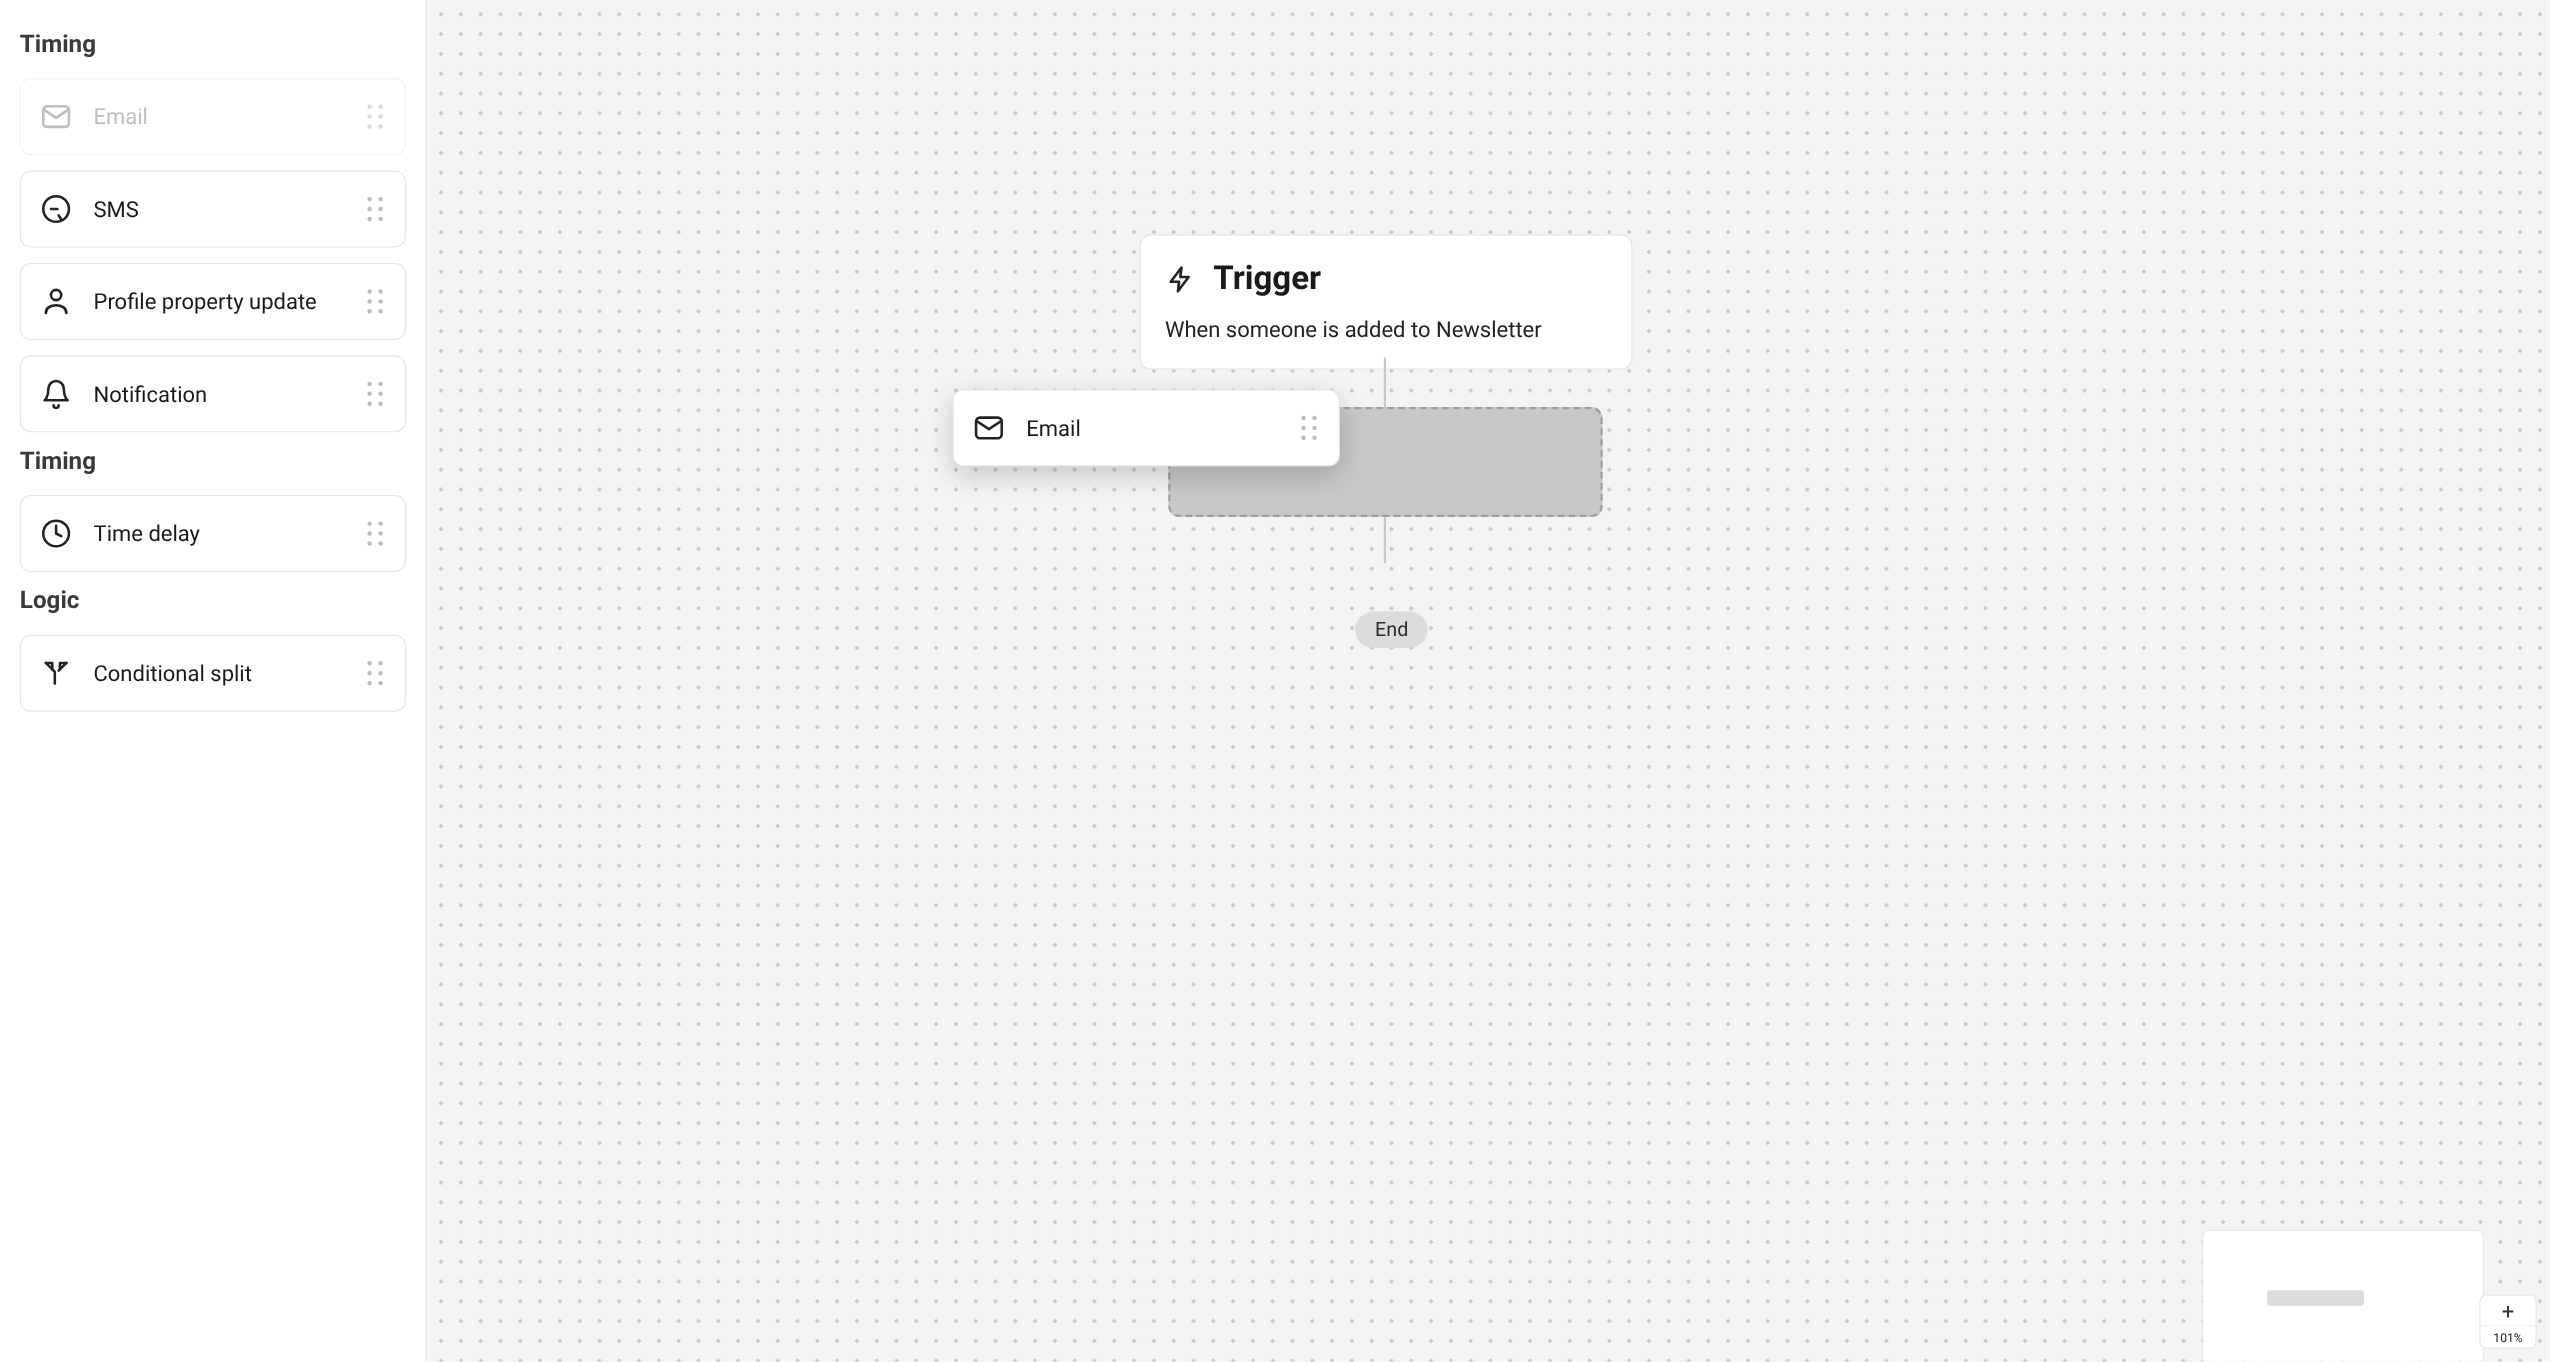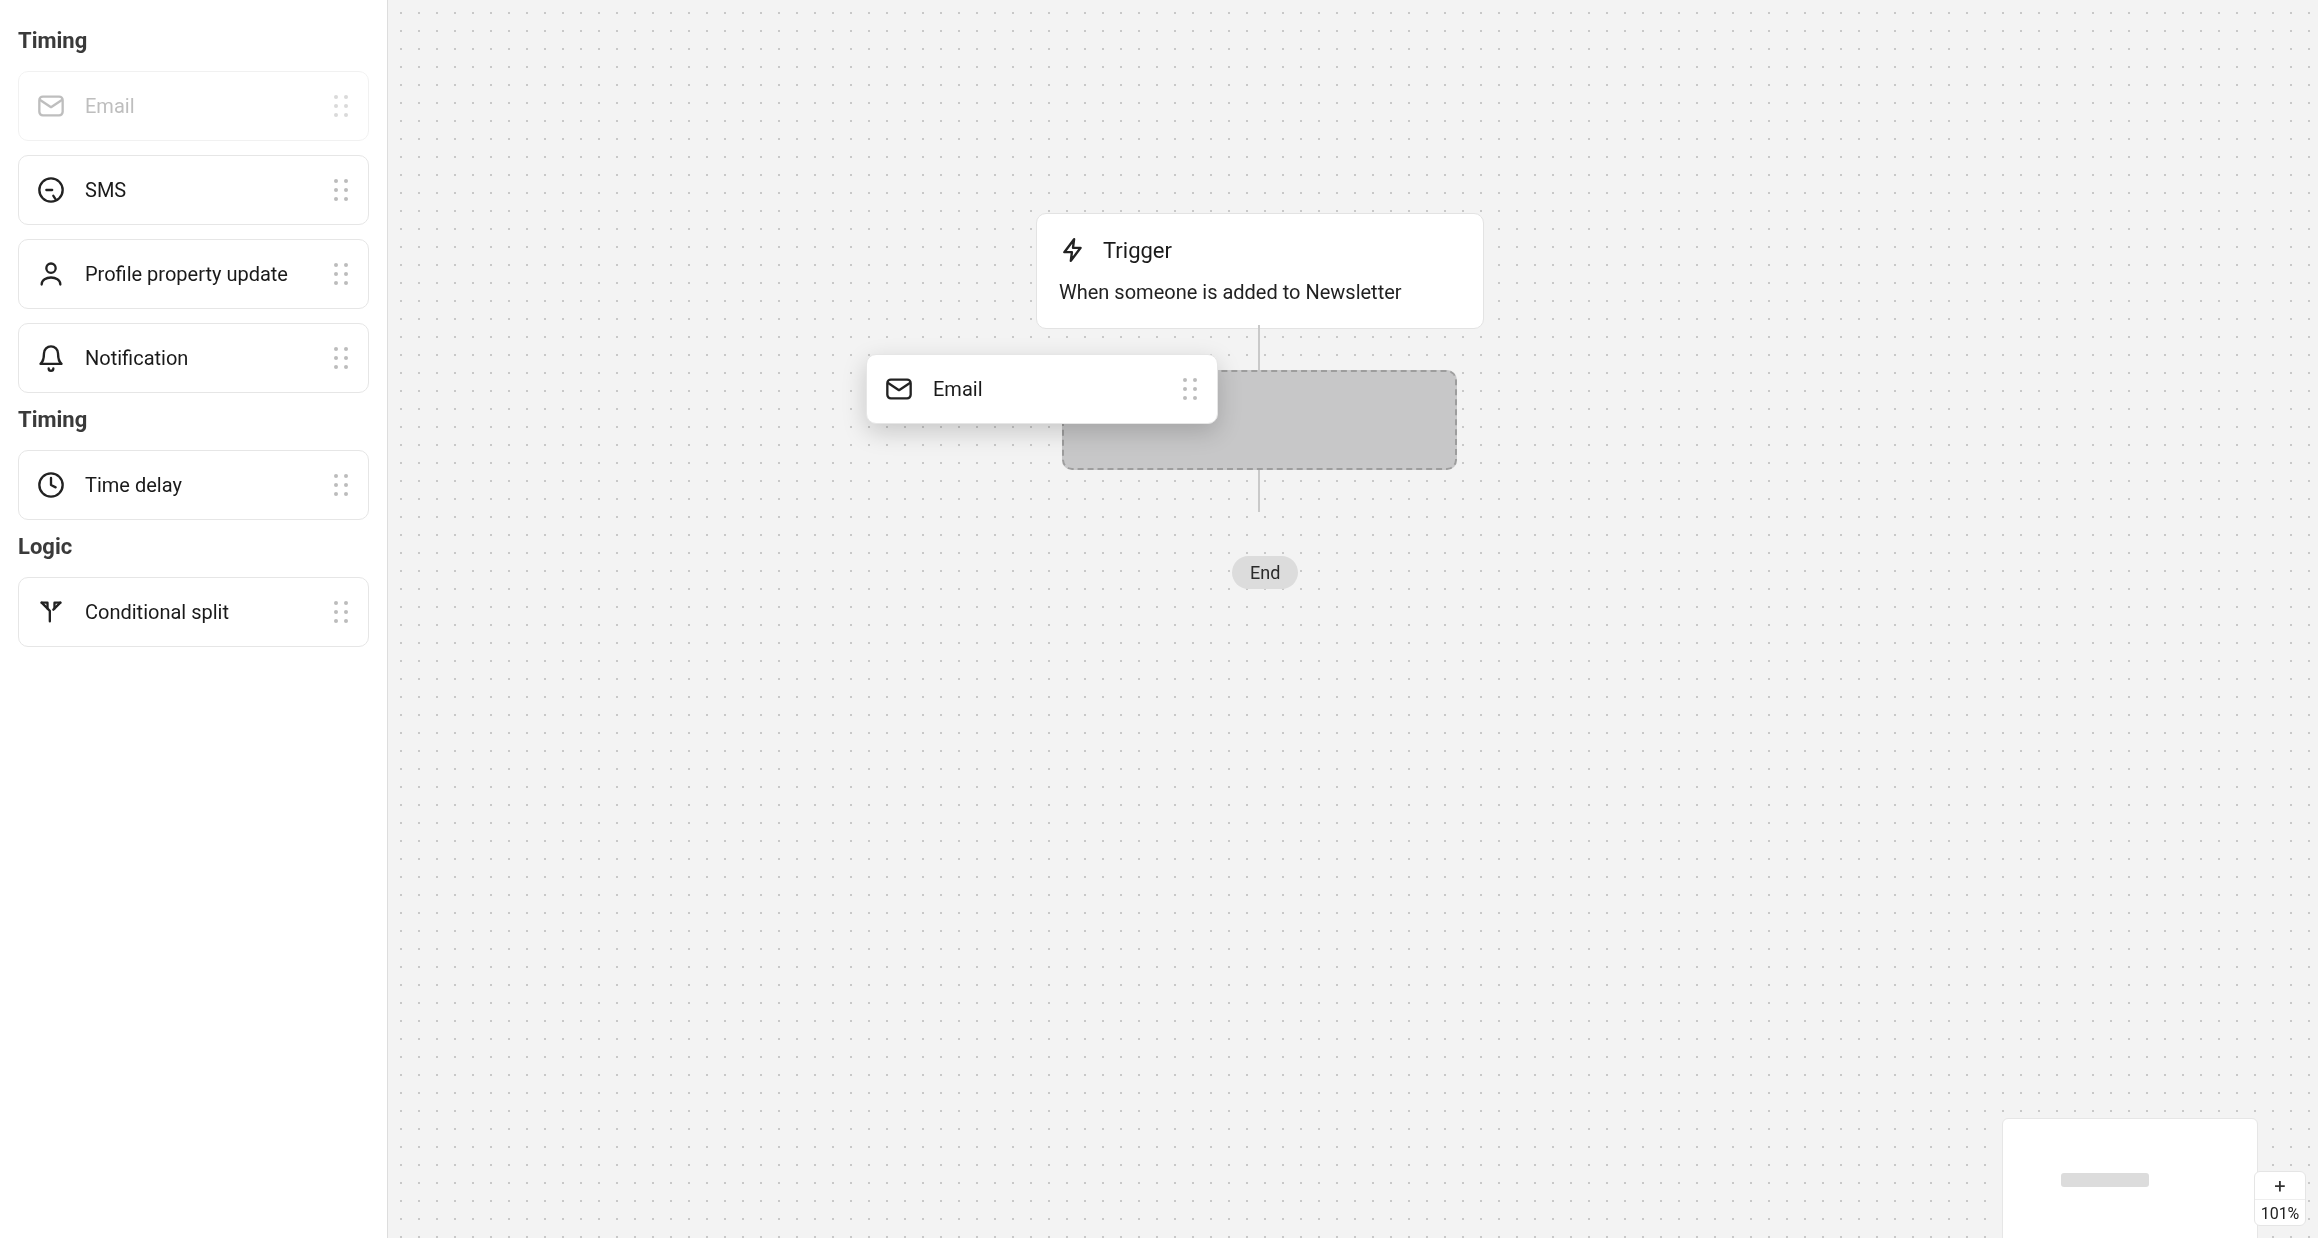--- a/index.html
+++ b/index.html
@@ -83,21 +83,21 @@
     left: 648px; top: 213px;
     width: 448px;
     background: #fff;
     border: 1px solid #e3e3e3;
     border-radius: 10px;
     padding: 22px 22px 24px 22px;
   }
   .trigger-head {
     display: flex; align-items: center; gap: 16px; margin-bottom: 16px;
   }
-  .trigger-title { font-size: 22px; font-weight: 400; color: #1a1a1a; }
+  .trigger-title { font-size: 30px; font-weight: 700; color: #1a1a1a; }
   .trigger-desc { font-size: 20px; color: #222; }
 
   .connector1 {
     position: absolute;
     left: 870px; top: 325px;
     width: 2px; height: 45px;
     background: #c9c9c9;
   }
   .dropzone {
     position: absolute;
@@ -163,21 +163,21 @@
     border-radius: 6px;
     display: flex; flex-direction: column; align-items: center;
     overflow: hidden;
   }
   .zoom-btn {
     width: 100%; height: 28px;
     display: flex; align-items: center; justify-content: center;
     font-size: 20px; color: #333; cursor: pointer;
     border-bottom: 1px solid #eee;
   }
-  .zoom-label { font-size: 16px; color: #222; padding: 4px 0 2px 0; }
+  .zoom-label { font-size: 11px; color: #222; padding: 4px 0 2px 0; }
 
   svg { display: block; }
 </style>
 </head>
 <body>
 
 <div class="app">
 
   <aside class="sidebar">
     <div class="section-title">Timing</div>

